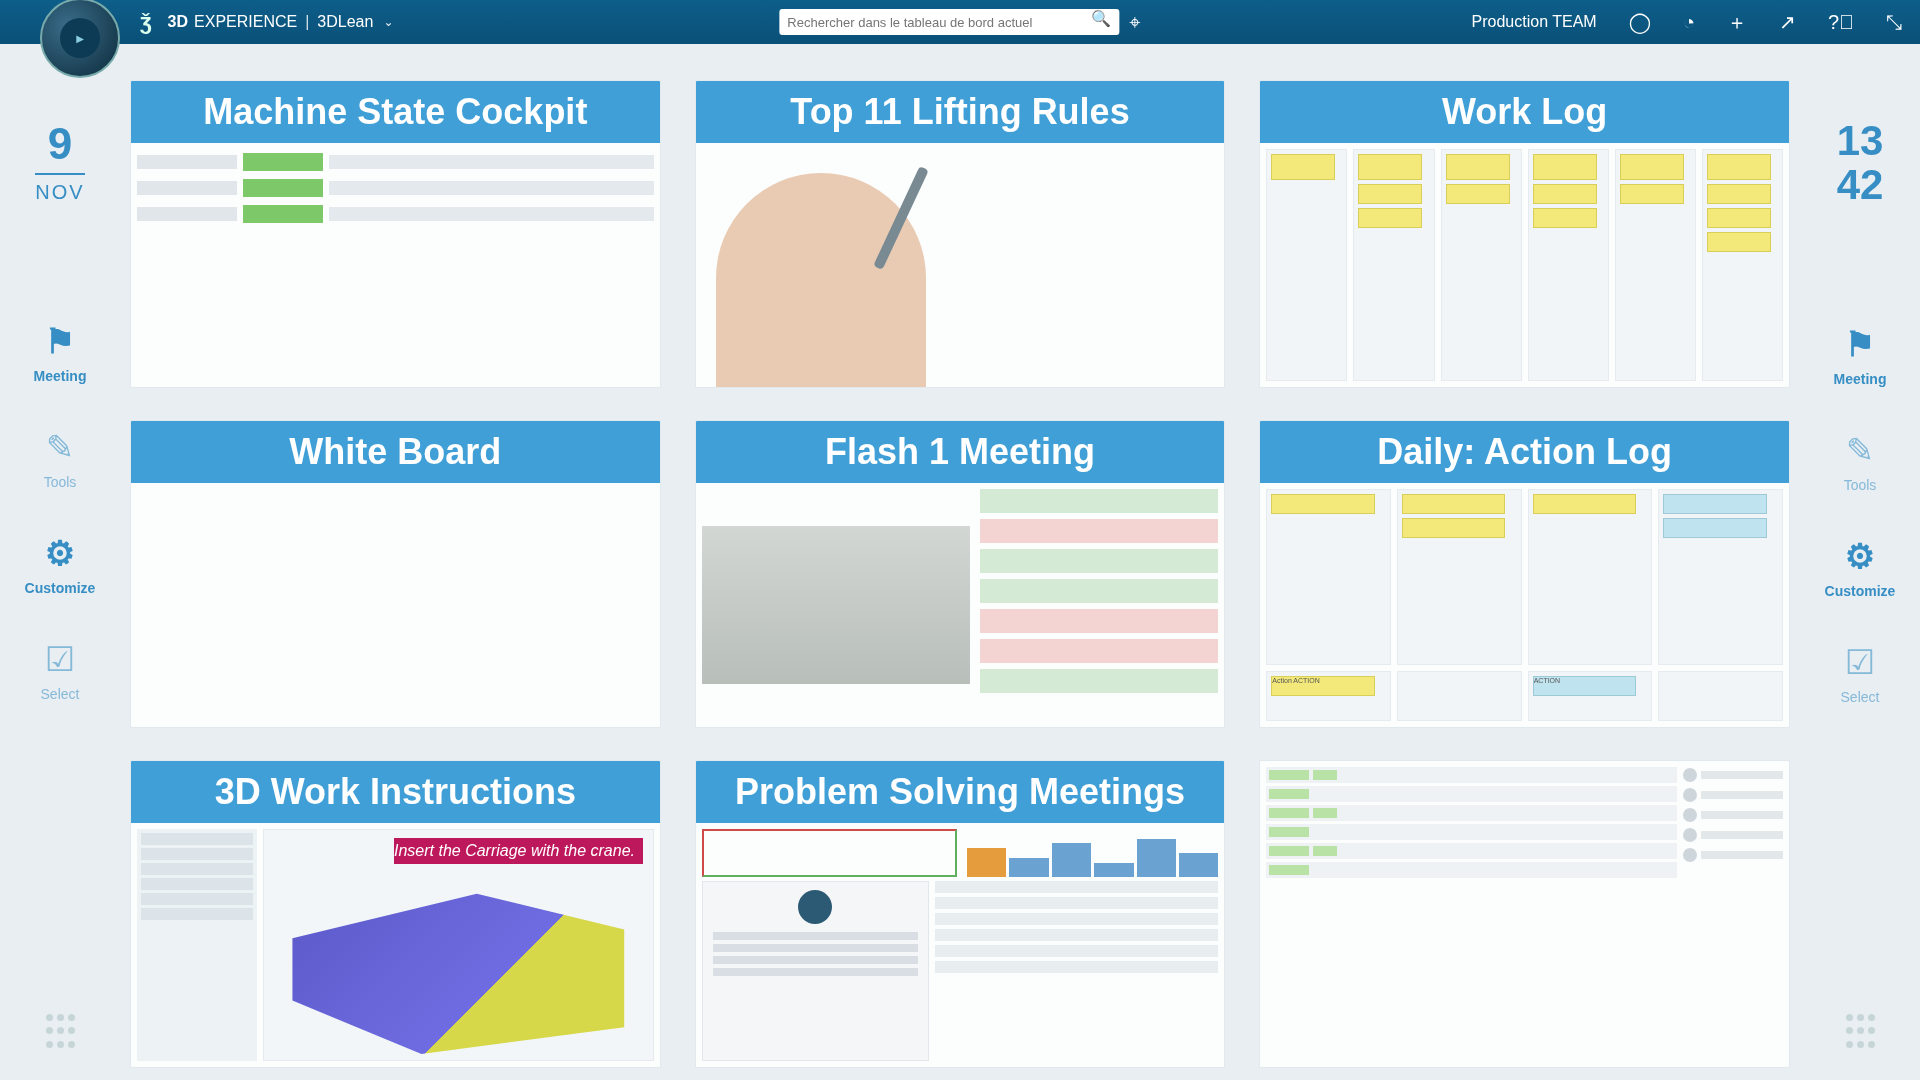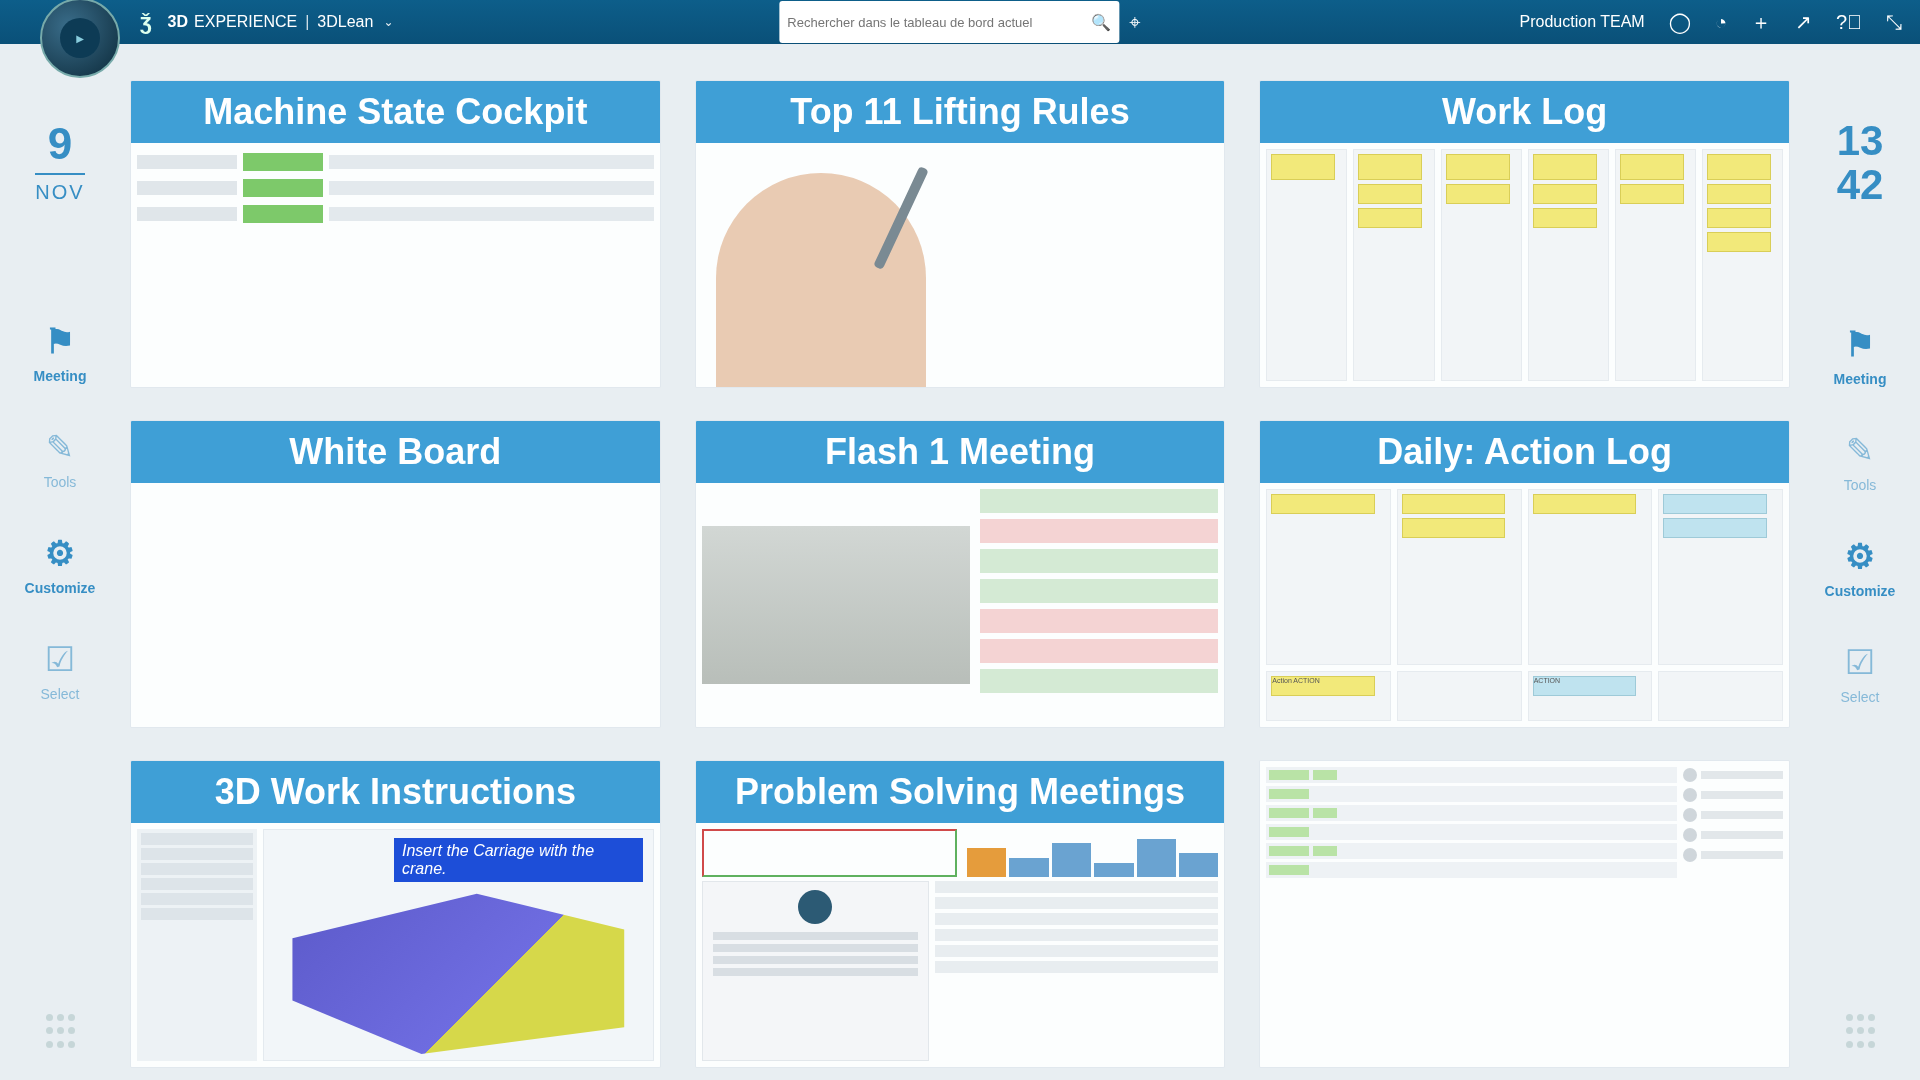--- a/index.html
+++ b/index.html
@@ -9,25 +9,25 @@
 .topbar { position:absolute; top:0; left:0; right:0; height:44px; background:linear-gradient(#0d5e8a,#0a5078); display:flex; align-items:center; color:#fff; font-size:16px; z-index:10;}
 .compass { position:absolute; left:40px; top:-2px; width:80px; height:80px; border-radius:50%; background:radial-gradient(circle at 35% 35%,#3a6d8a,#0c2a3a); border:2px solid #7aa; z-index:11; display:flex; align-items:center; justify-content:center;}
 .compass-inner{ width:40px;height:40px;border-radius:50%;background:#0d3b55;display:flex;align-items:center;justify-content:center;color:#8cd;font-size:10px;}
 .brand { margin-left:140px; display:flex; align-items:center; gap:8px;}
 .brand .ds{font-weight:bold;font-size:22px;color:#dfe;}
 .brand-title{display:flex;align-items:center;gap:6px;}
 .brand-title b{font-weight:bold;margin-left:8px;}
 .brand-title .pipe{opacity:.8;margin:0 2px;}
 .brand-title .chev{font-size:12px;margin-left:4px;opacity:.9;}
 .searchwrap{position:absolute;left:50%;transform:translateX(-50%);display:flex;align-items:center;gap:10px;}
-.searchbox{width:340px;height:42px;background:#fff;border-radius:3px;display:flex;align-items:center;padding:0 8px;}
+.searchbox{width:340px;height:26px;background:#fff;border-radius:3px;display:flex;padding:0 8px;}
 .searchbox input{flex:1;border:none;outline:none;font-size:13px;color:#666;}
 .search-icon{color:#999;font-size:16px;}
 .tag-icon{color:#fff;font-size:20px;}
-.top-right{position:absolute;right:18px;display:flex;align-items:center;gap:24px;}
+.top-right{position:absolute;right:18px;display:flex;align-items:center;gap:32px;}
 .top-right .team{font-size:16px;}
 .ticn{color:#fff;font-size:20px;line-height:1;}
 
 
 .rail{position:absolute;top:44px;bottom:0;width:120px;display:flex;flex-direction:column;align-items:center;color:#368ec4;}
 .rail.left{left:0;}
 .rail.right{right:0;}
 .datebox{margin-top:75px;text-align:center;}
 .datebox .big{font-size:44px;font-weight:bold;color:#368ec4;}
 .datebox .mo{font-size:20px;color:#368ec4;border-top:2px solid #368ec4;padding-top:6px;margin-top:4px;letter-spacing:2px;}
@@ -67,21 +67,21 @@
 .fb{height:24px;background:#d4ead4;}
 .fb.r{background:#f4d3d3;}
 .daily{display:grid;grid-template-columns:repeat(4,1fr);grid-template-rows:1fr 50px;gap:6px;height:100%;}
 .dcol{background:#f2f5f7;border:1px solid #e6ebef;padding:4px;display:flex;gap:4px;flex-wrap:wrap;align-content:flex-start;}
 .drow{grid-column:1/-1;display:flex;gap:6px;}
 .drow .dcell{flex:1;background:#f2f5f7;border:1px solid #e6ebef;padding:4px;}
 .wi{display:flex;height:100%;gap:6px;}
 .wi-side{width:120px;background:#edf2f5;display:flex;flex-direction:column;gap:3px;padding:4px;}
 .wi-side div{height:12px;background:#dde4e9;}
 .wi-main{flex:1;position:relative;background:#f2f6f9;border:1px solid #e4eaef;}
-.wi-tip{position:absolute;left:130px;top:8px;right:10px;background:#1d4ed8;color:#fff;font-size:16px;font-style:italic;padding:4px 8px;}
+.wi-tip{position:absolute;left:130px;top:8px;right:10px;background:#be185d;color:#fff;font-size:16px;font-style:italic;padding:4px 0;}
 .wi-model{position:absolute;left:10px;right:10px;top:46px;bottom:6px;background:linear-gradient(135deg,#5a58c7 0%,#6e6ce0 60%,#d6d84a 60%,#d6d84a 100%);clip-path:polygon(5% 35%,55% 10%,95% 30%,95% 85%,40% 100%,5% 70%);}
 .ps{display:flex;flex-direction:column;gap:4px;height:100%;}
 .ps-top{display:flex;gap:10px;height:48px;}
 .ps-top .box{flex:1;border:2px solid #5fb15f;}
 .ps-top .box.red{border-left-color:#d04a4a;border-top-color:#d04a4a;}
 .ps-top .chart{flex:1;display:flex;gap:3px;align-items:flex-end;}
 .ps-top .chart span{flex:1;}
 .ps-body{flex:1;display:flex;gap:6px;}
 .ps-l{flex:0 0 44%;background:#f4f6f8;border:1px solid #e2e7eb;}
 .ps-l .av{width:34px;height:34px;border-radius:50%;background:#2c5a74;margin:8px auto;}

